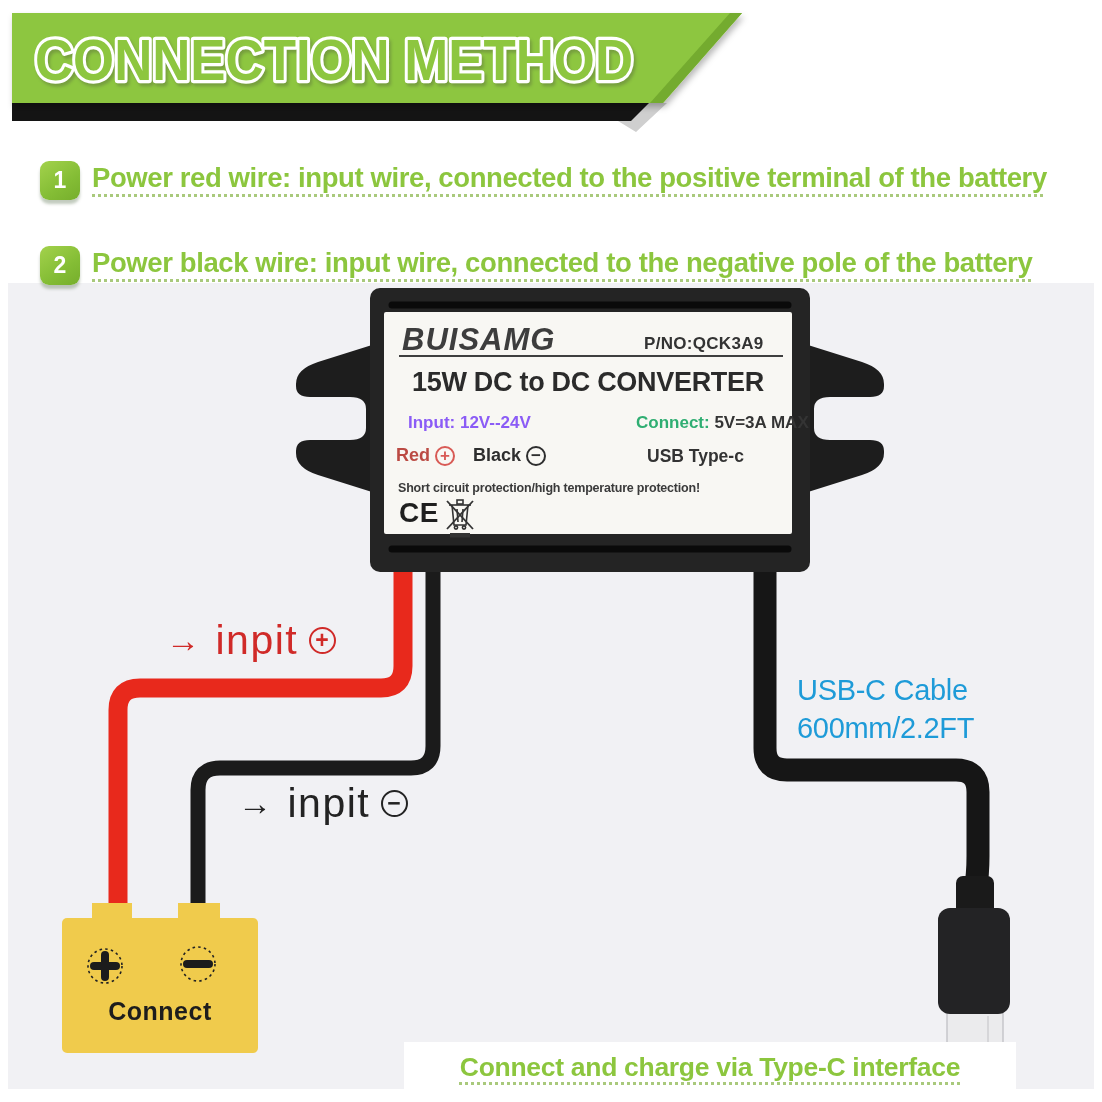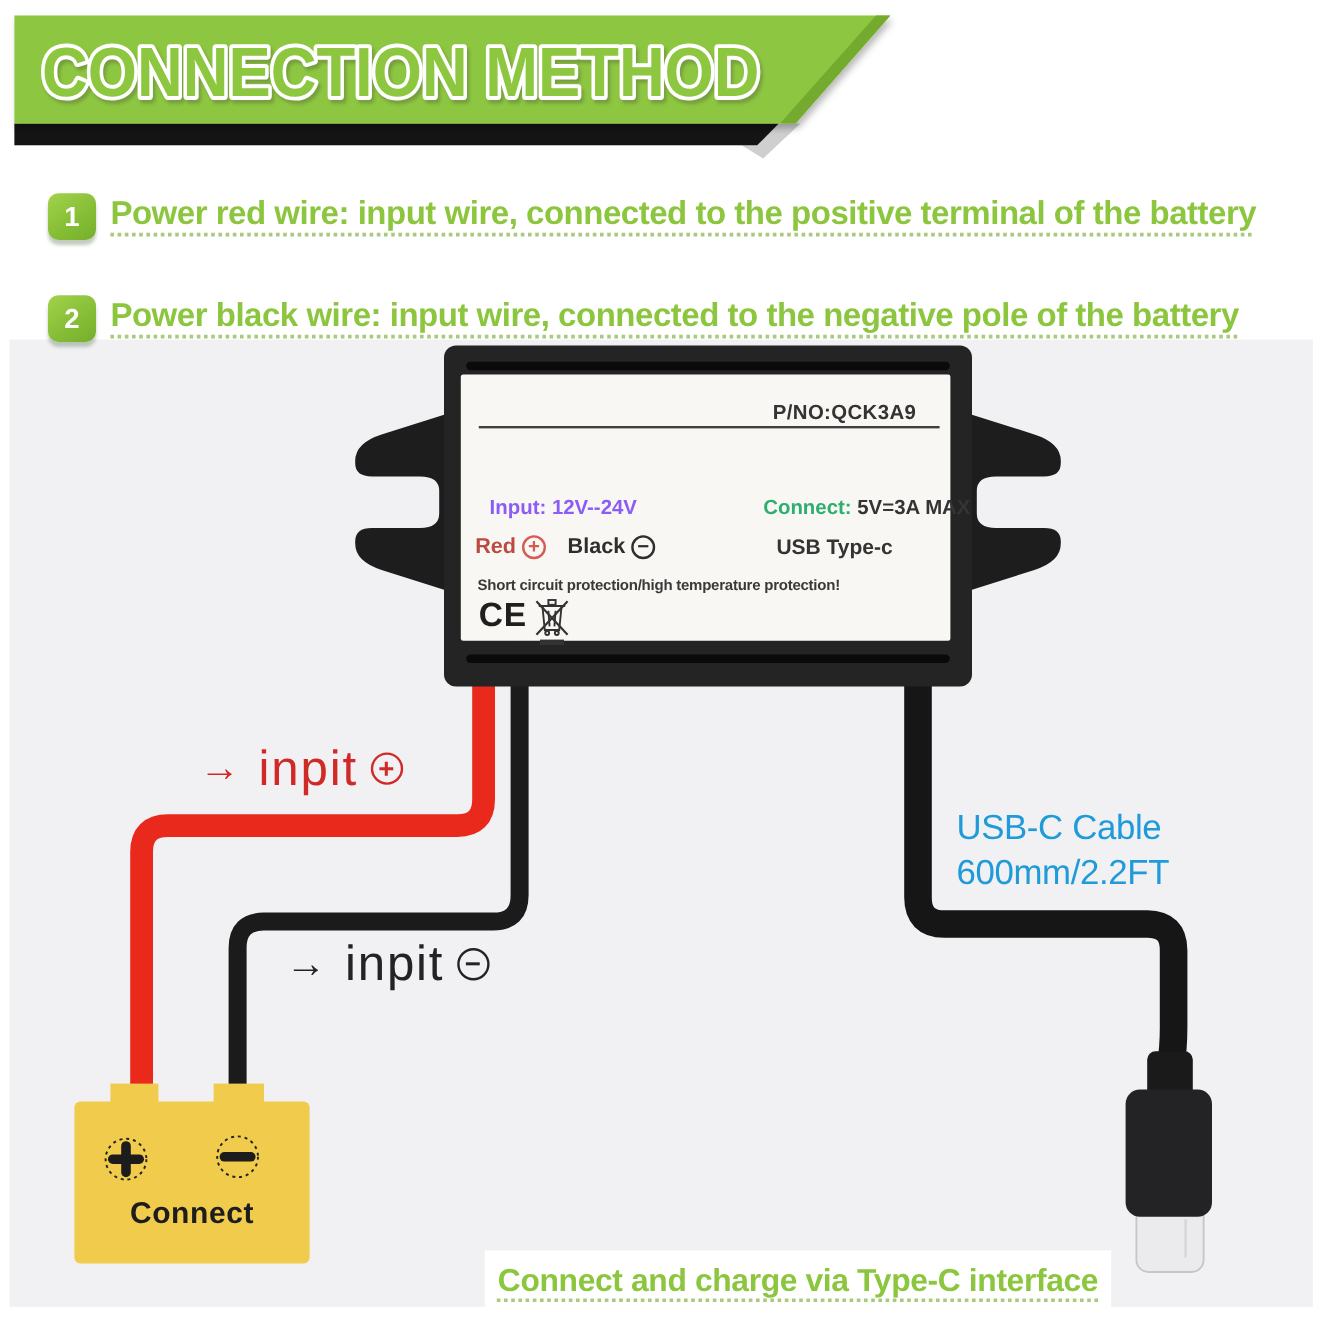--- a/index.html
+++ b/index.html
@@ -62,21 +62,21 @@
   
   .wire-label { display:flex; align-items:center; font-size:41px; font-weight:500; letter-spacing:1.5px; }
   .wire-label .arr { font-size:34px; margin-right:14px; font-weight:400; }
   .lbl-pos { left:166px; top:617px; color:#d02a28; }
   .lbl-neg { left:238px; top:780px; color:#232323; }
 
   .usb-cable-label { left:797px; top:671px; font-size:29px; font-weight:400; color:#1e9bd8; line-height:38px; letter-spacing:-0.3px; }
   .battery-label { left:62px; top:997px; width:196px; text-align:center; font-size:25px; font-weight:700; color:#1d1d1d; letter-spacing:0.5px; }
 
   .footer-strip {
-    position:absolute; left:404px; top:1042px; width:522px; height:50px;
+    position:absolute; left:404px; top:1042px; width:612px; height:50px;
     background:#ffffff; z-index:2;
     display:flex; align-items:center; justify-content:center;
   }
   .footer-text {
     font-size:26.5px; font-weight:800; color:#8cc63e; white-space:nowrap; letter-spacing:-0.3px;
     text-decoration-line:underline; text-decoration-style:dotted;
     text-decoration-color:#a9c97c; text-decoration-thickness:2.5px;
     text-underline-offset:6px;
   }
 </style>
@@ -135,22 +135,24 @@
     <g stroke="#1c1c1c" stroke-width="8" stroke-linecap="round">
       <line x1="187" y1="964" x2="209" y2="964"></line>
     </g>
 
     <rect x="947" y="1004" width="56" height="56" rx="10" fill="#ebebed" stroke="#c6c6ca" stroke-width="1.5"></rect>
     <line x1="988" y1="1016" x2="988" y2="1048" stroke="#d6d6d9" stroke-width="2"></line>
     <rect x="956" y="876" width="38" height="44" rx="7" fill="#1a1a1a"></rect>
     <rect x="938" y="908" width="72" height="106" rx="12" fill="#232325"></rect>
   </svg>
 
+  <div class="abs brand">BUISAMG</div>
   <div class="abs pno">P/NO:QCK3A9</div>
   <div class="abs label-divider"></div>
+  <div class="abs dev-title">15W DC to DC CONVERTER</div>
   <div class="abs spec-input">Input: 12V--24V</div>
   <div class="abs spec-output"><span class="out-key">Connect:</span><span> 5V=3A MAX</span></div>
 
   <div class="abs polarity-row">
     <span class="red-key">Red</span>
     <span class="circ sm circ-red">+</span>
     <span style="width:12px;"></span>
     <span>Black</span>
     <span class="circ sm">−</span>
   </div>

